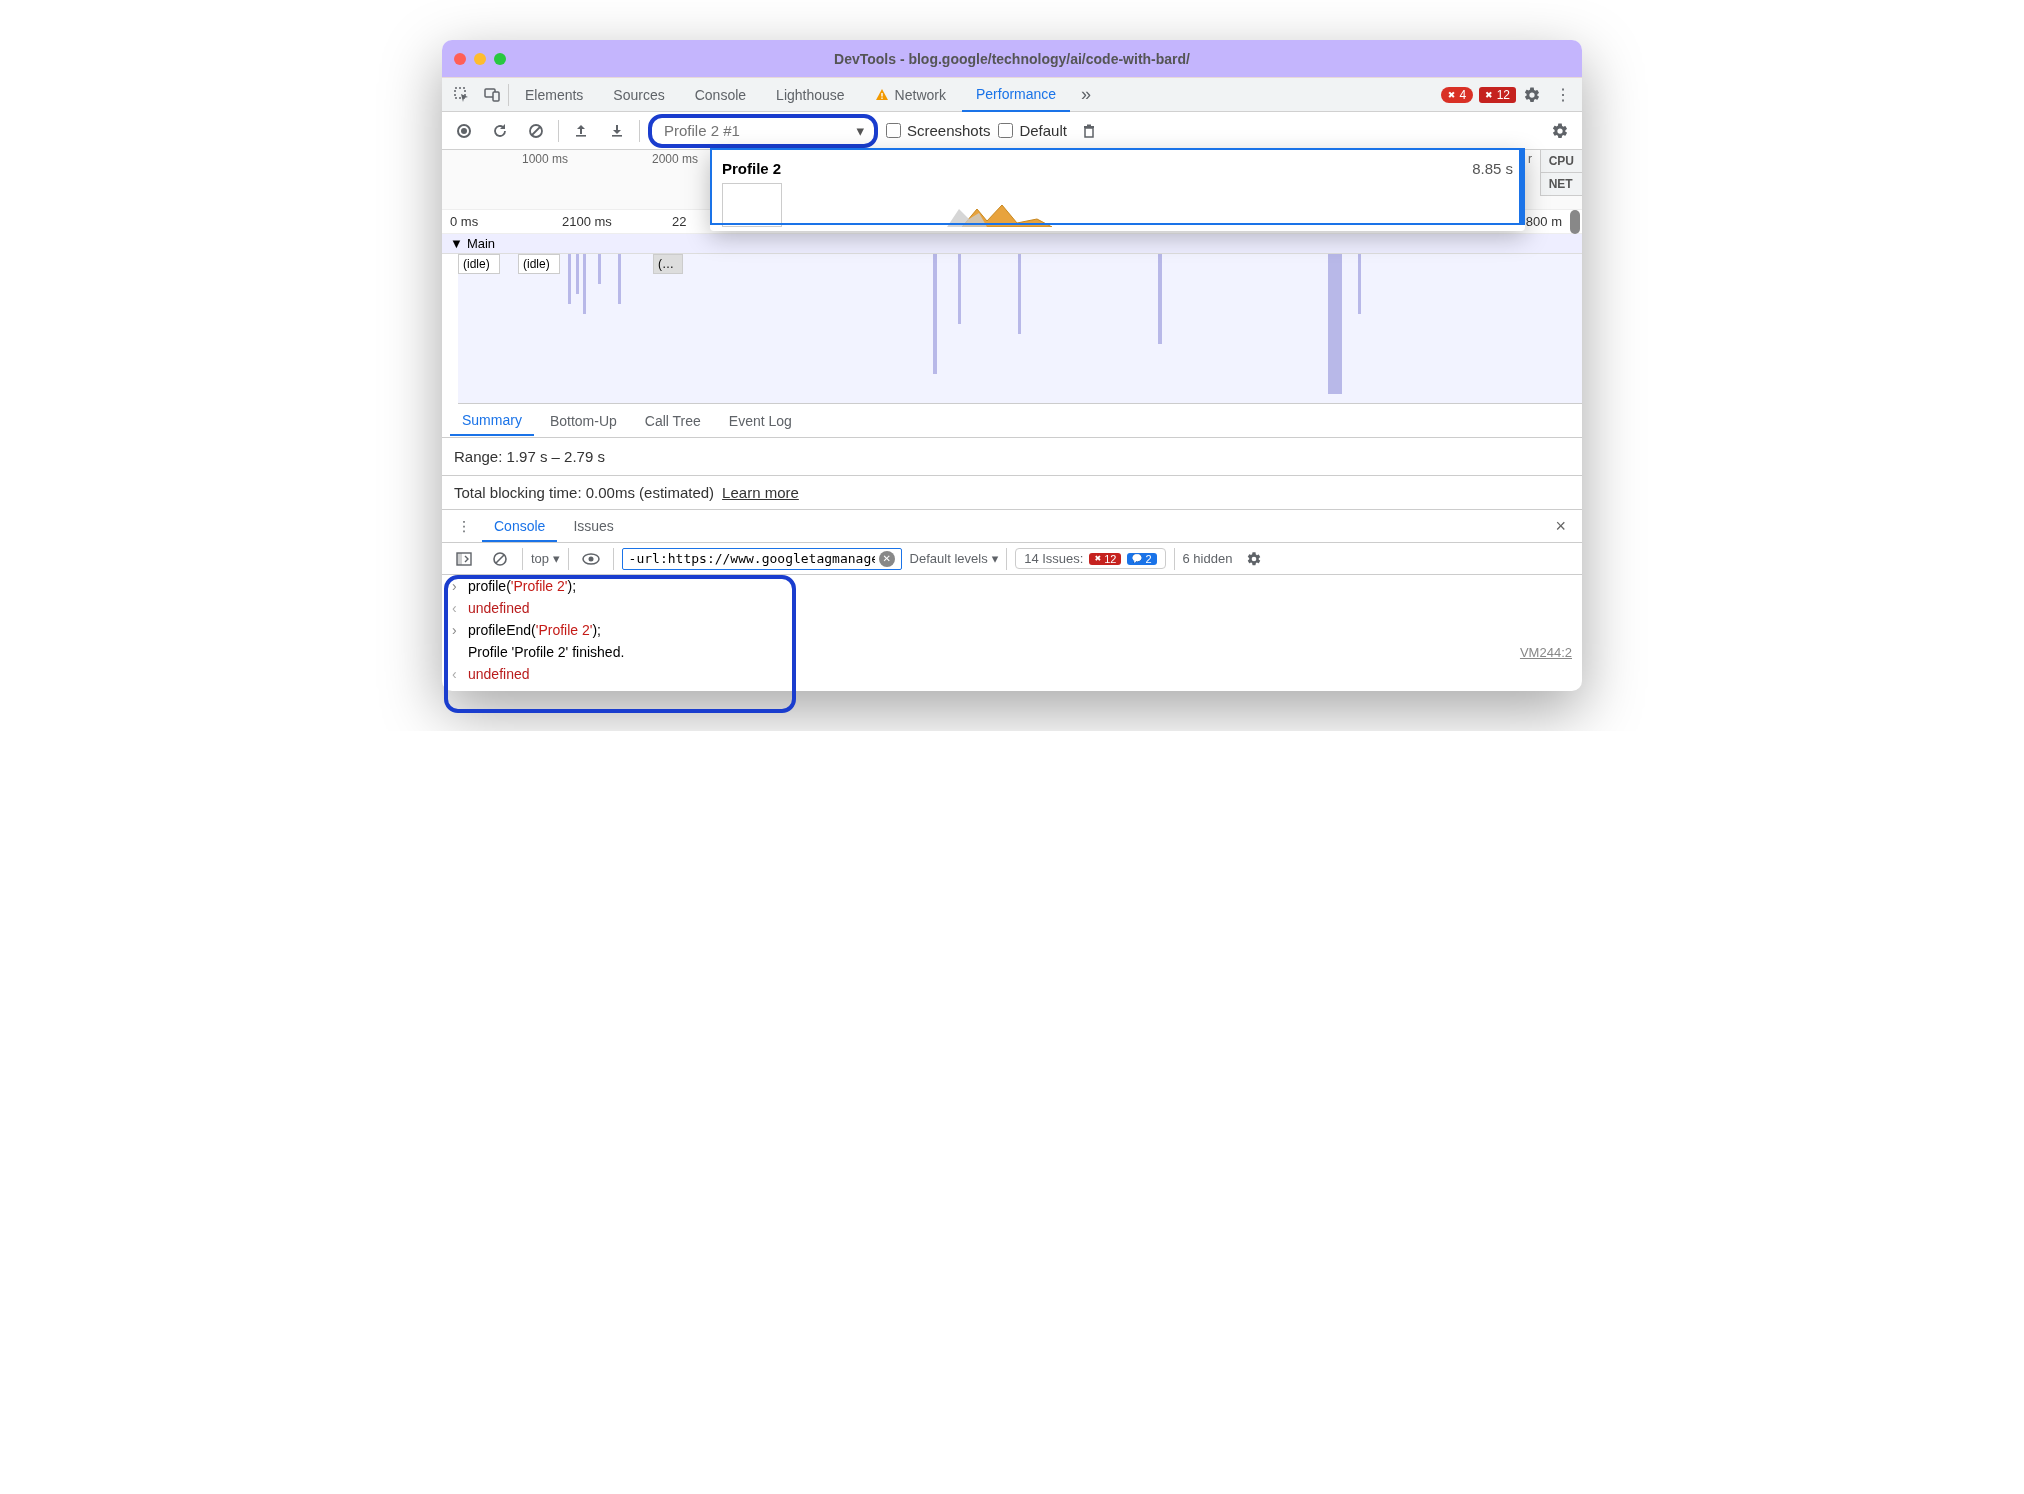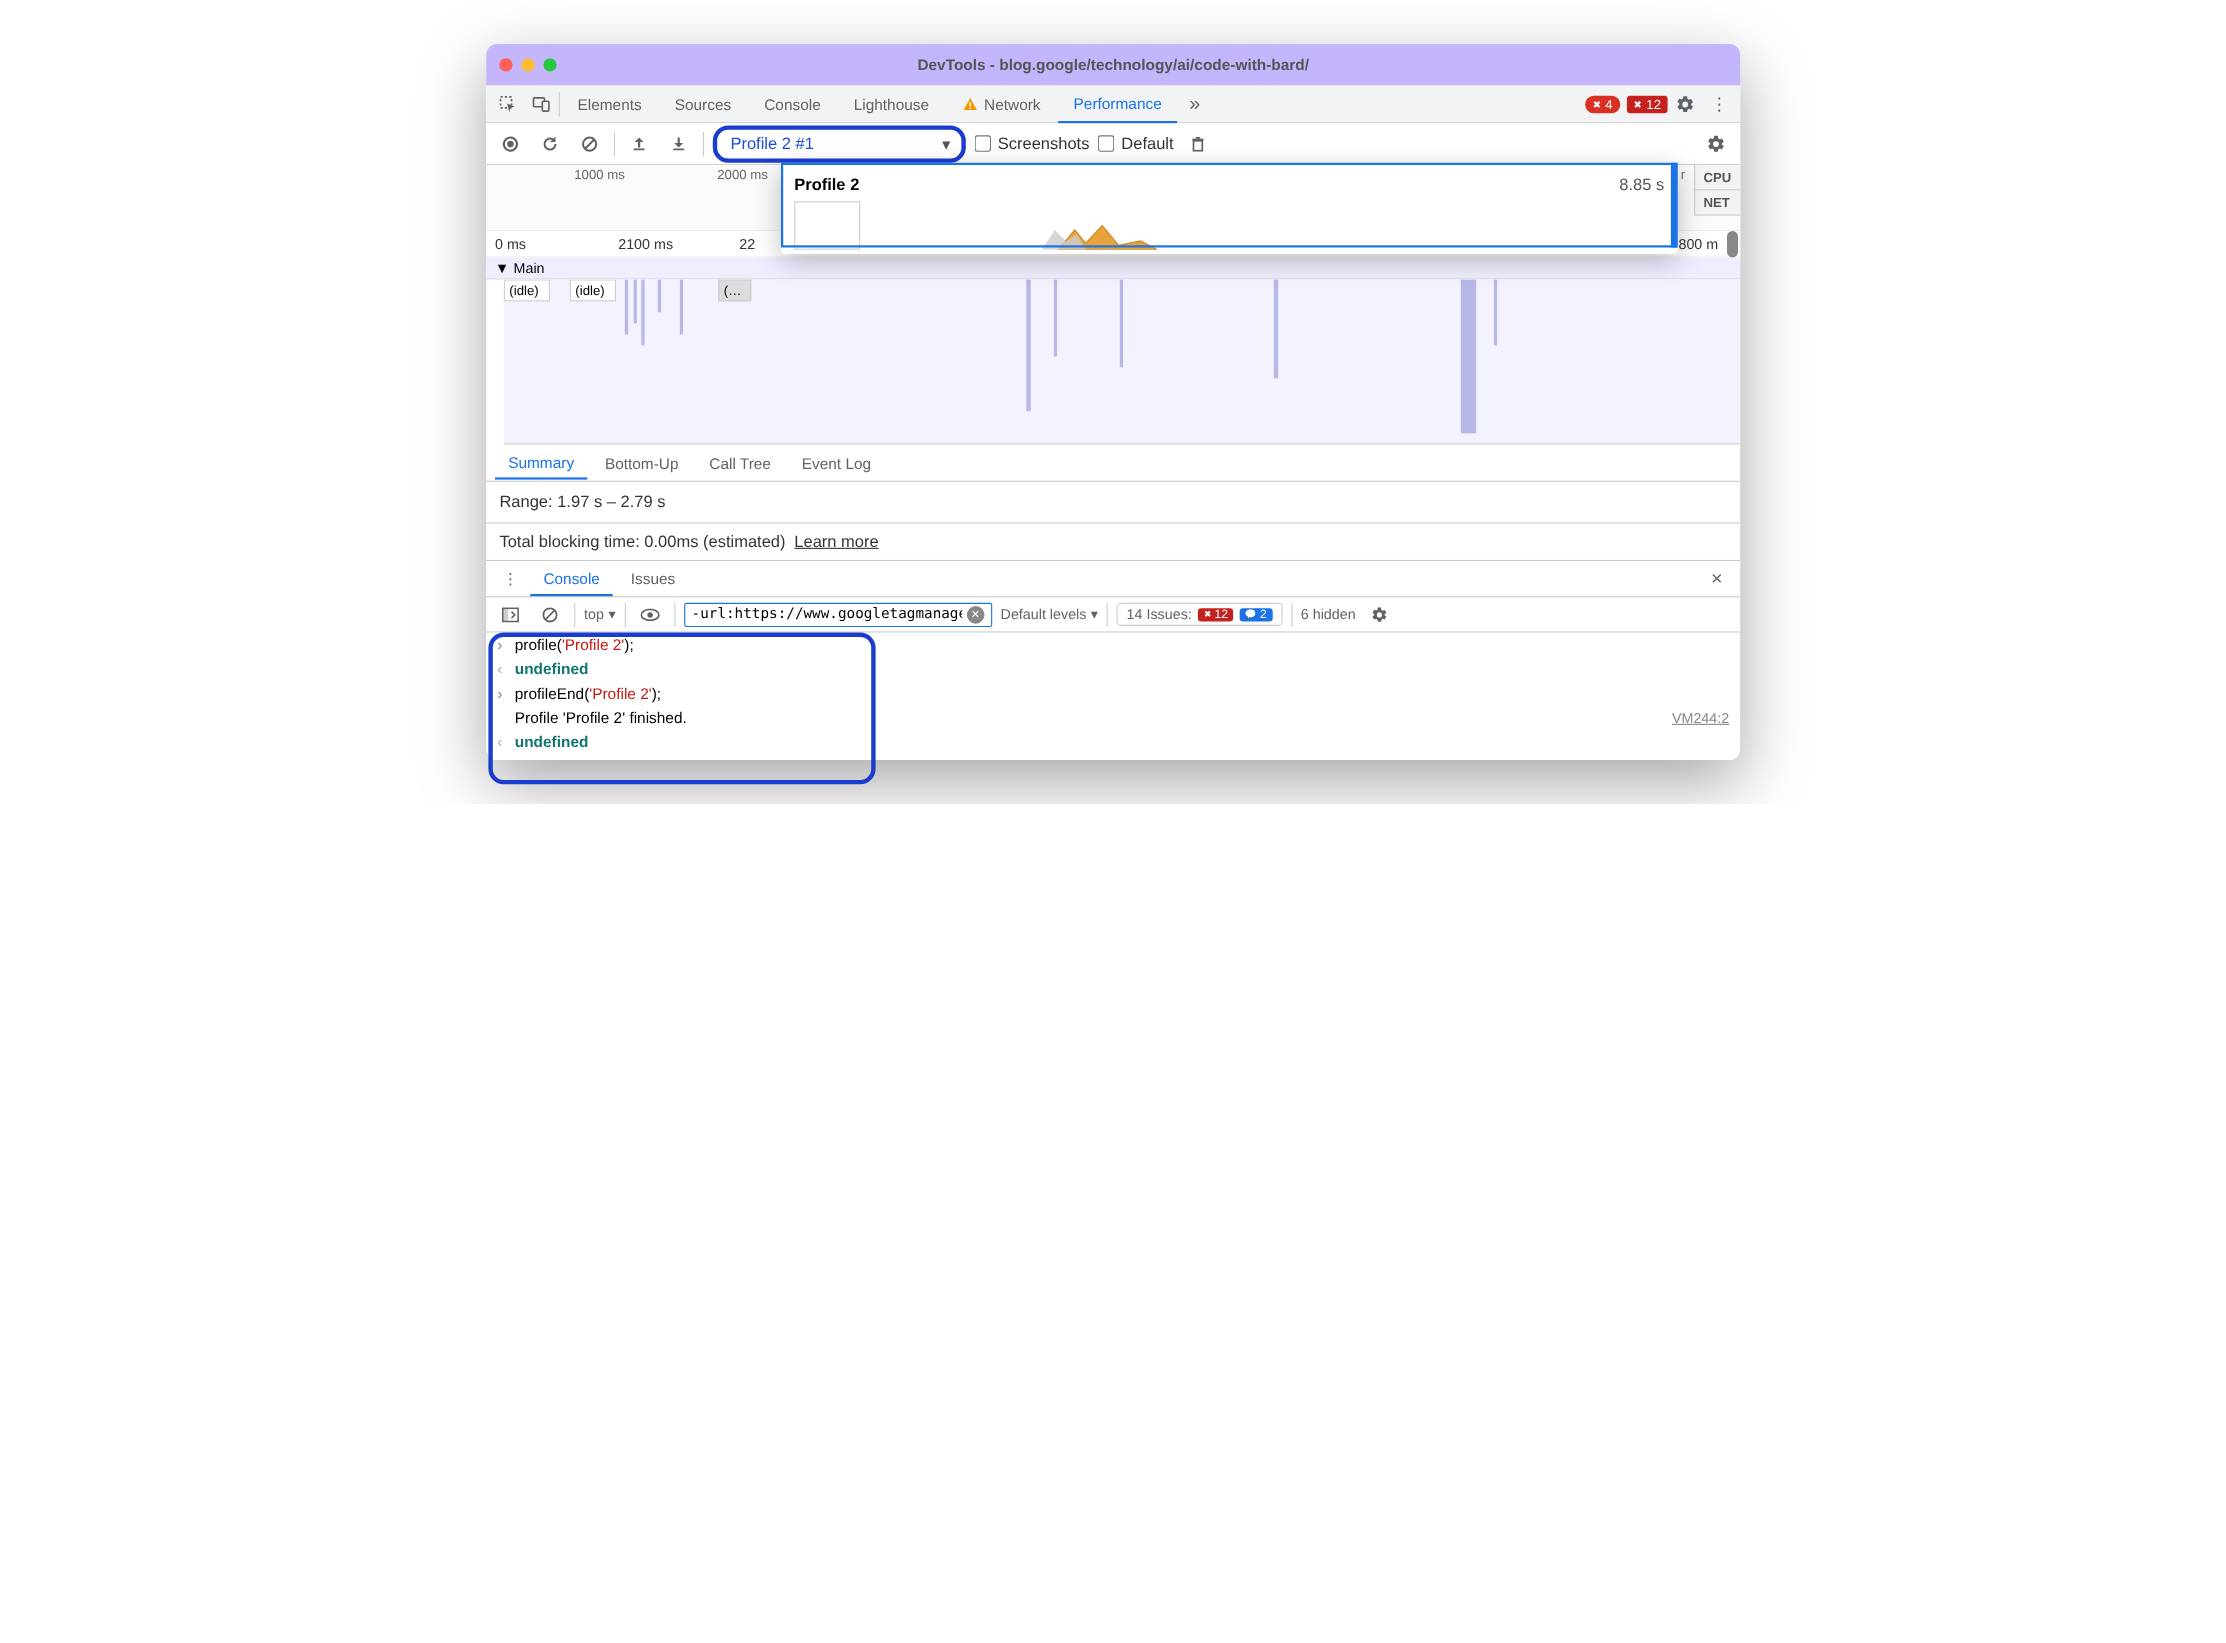--- a/index.html
+++ b/index.html
@@ -14,21 +14,21 @@
   .iconbtn { width: 28px; height: 28px; display: flex; align-items: center; justify-content: center; color: #5f6368; cursor: pointer; border-radius: 4px; }
   .tab { padding: 0 14px; height: 34px; display: flex; align-items: center; font-size: 14px; color: #5f6368; cursor: pointer; gap: 6px; }
   .tab.active { color: #1a73e8; border-bottom: 2px solid #1a73e8; }
   .spacer { flex: 1; }
   .badge-err { background: #d93025; color: #fff; border-radius: 10px; font-size: 12px; padding: 1px 7px; display: inline-flex; align-items: center; gap: 4px; }
   .badge-err::before { content: "✖"; font-size: 9px; }
   .badge-err2 { background: #c5221f; color: #fff; border-radius: 3px; font-size: 12px; padding: 1px 6px; display: inline-flex; align-items: center; gap: 4px; }
   .badge-err2::before { content: "✖"; font-size: 9px; }
   .toolbar { height: 38px; background: #fff; border-bottom: 1px solid #d0d0d0; display: flex; align-items: center; padding: 0 8px; gap: 8px; }
   .vsep { width: 1px; height: 22px; background: #ccc; }
-  .profile-select { border: 4px solid #1a3dce; border-radius: 14px; padding: 2px 34px 2px 12px; font-size: 15px; color: #1d4ed8; background: #fff; position: relative; cursor: pointer; min-width: 230px; height: 34px; display: flex; align-items: center; }
+  .profile-select { border: 4px solid #1a3dce; border-radius: 14px; padding: 2px 34px 2px 12px; font-size: 15px; color: #737373; background: #fff; position: relative; cursor: pointer; min-width: 230px; height: 34px; display: flex; align-items: center; }
   .profile-select::after { content: "▾"; position: absolute; right: 10px; color: #555; }
   .chk { display: flex; align-items: center; gap: 6px; font-size: 15px; color: #333; }
   .chk input { width: 15px; height: 15px; }
   .gear { margin-left: auto; }
   .ruler { height: 20px; background: #fafafa; border-bottom: 1px solid #eee; display: flex; font-size: 12px; color: #666; position: relative; }
   .ruler span { position: absolute; }
   .cpu-net { position: absolute; right: 0; top: 0; font-size: 12px; font-weight: 600; color: #555; background: #f1f3f4; border-left: 1px solid #ccc; }
   .cpu-net div { padding: 4px 8px; border-bottom: 1px solid #ccc; }
   .ruler2 { height: 24px; background: #fff; border-bottom: 1px solid #eee; display: flex; align-items: center; font-size: 13px; color: #333; padding: 0 4px; gap: 80px; position: relative; }
   .main-label { background: #eef; border-bottom: 1px solid #ddd; padding: 2px 8px; font-size: 13px; display: flex; align-items: center; gap: 4px; }
@@ -51,21 +51,21 @@
   .pill .r { background: #c5221f; color: #fff; border-radius: 3px; padding: 0 5px; font-size: 11px; display: flex; align-items: center; gap: 3px; }
   .pill .r::before { content: "✖"; font-size: 8px; }
   .pill .b { background: #1a73e8; color: #fff; border-radius: 3px; padding: 0 5px; font-size: 11px; display: flex; align-items: center; gap: 3px; }
   .pill .b::before { content: "💬"; font-size: 8px; filter: grayscale(1) brightness(3); }
   .console-body { font-family: Menlo, Consolas, monospace; font-size: 14px; position: relative; }
   .cline { display: flex; padding: 3px 10px; align-items: baseline; }
   .cline .prompt { color: #888; width: 16px; }
   .cline .txt { flex: 1; white-space: pre; }
   .cline .src { color: #888; text-decoration: underline; font-size: 13px; }
   .cstr { color: #c41a16; }
-  .cund { color: #0f766e; font-weight: bold; }
+  .cund { color: #b91c1c; }
   .console-highlight { position: absolute; border: 4px solid #1a3dce; border-radius: 14px; left: 2px; top: 0; width: 352px; height: 138px; pointer-events: none; }
   .dropdown { position: absolute; top: 110px; left: 268px; width: 815px; background: #fff; box-shadow: 0 6px 24px rgba(0,0,0,0.25); z-index: 50; border-radius: 0 0 4px 4px; }
   .dd-item { padding: 10px 12px 4px 12px; display: flex; flex-direction: column; gap: 6px; cursor: pointer; }
   .dd-item.sel { position: relative; }
   .dd-item.sel::after { content: ""; position: absolute; inset: -2px 0 6px 0; border: 2px solid #1a73e8; pointer-events: none; }
   .dd-item.sel::before { content: ""; position: absolute; right: 0; top: -2px; bottom: 6px; width: 6px; background: #1a73e8; }
   .dd-head { display: flex; justify-content: space-between; font-size: 15px; font-weight: 700; }
   .dd-head .time { font-weight: 400; color: #555; }
   .dd-preview { height: 44px; display: flex; align-items: flex-end; gap: 0; position: relative; }
   .dd-thumb { width: 60px; height: 44px; border: 1px solid #ccc; background: #fff; }

